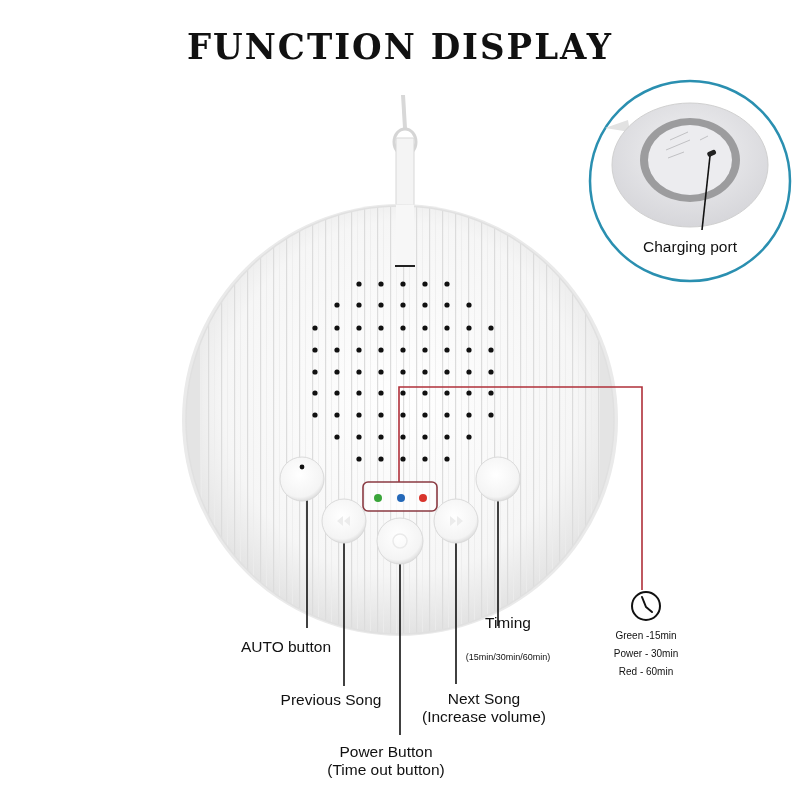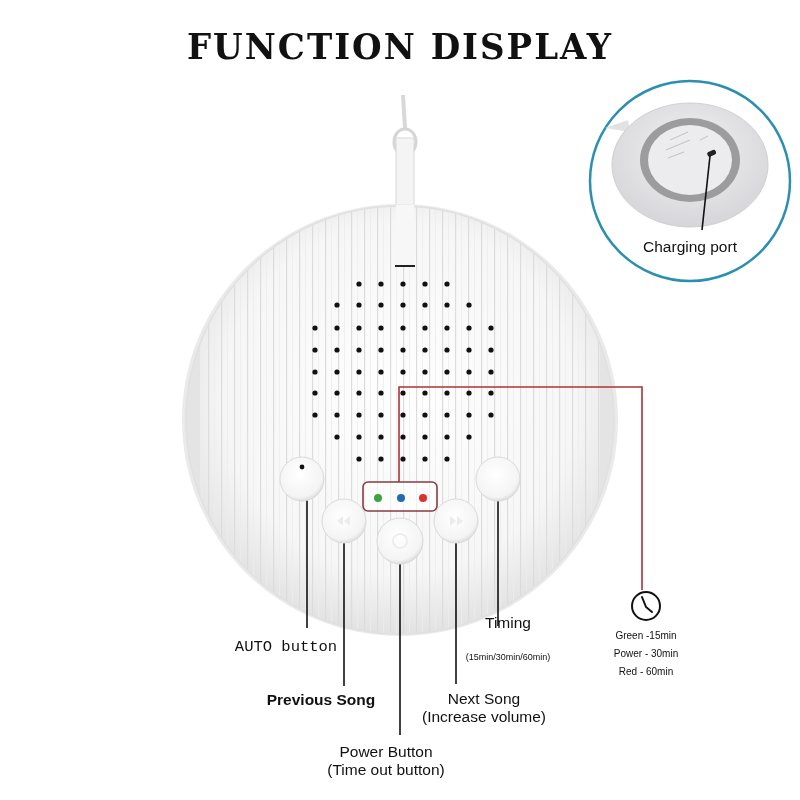--- a/index.html
+++ b/index.html
@@ -196,23 +196,23 @@
       <line x1="668" y1="158" x2="684" y2="152"></line>
       <line x1="700" y1="140" x2="708" y2="136"></line>
     </g>
     <rect x="707" y="151" width="9" height="5" rx="2" fill="#222" transform="rotate(-25 711 153)"></rect>
     <line x1="710" y1="156" x2="702" y2="230" stroke="#111" stroke-width="1.6"></line>
   </g>
 </svg>
 
 <div class="abs label" style="left:620px; top:238px; width:140px;">Charging port</div>
 
-<div class="abs label" style="left:216px; top:638px; width:140px;font-family:Liberation Mono, monospace;">AUTO button</div>
-
-<div class="abs" style="left:246px; top:691px; width:150px;font-weight:bold;">
+<div class="abs label" style="left:216px; top:638px; width:140px;">AUTO button</div>
+
+<div class="abs" style="left:256px; top:691px; width:150px;">
   <div class="label">Previous Song</div>
 </div>
 
 <div class="abs" style="left:316px; top:743px; width:140px;">
   <div class="label">Power Button</div>
   <div class="label">(Time out button)</div>
 </div>
 
 <div class="abs" style="left:414px; top:690px; width:140px;">
   <div class="label">Next Song</div>

